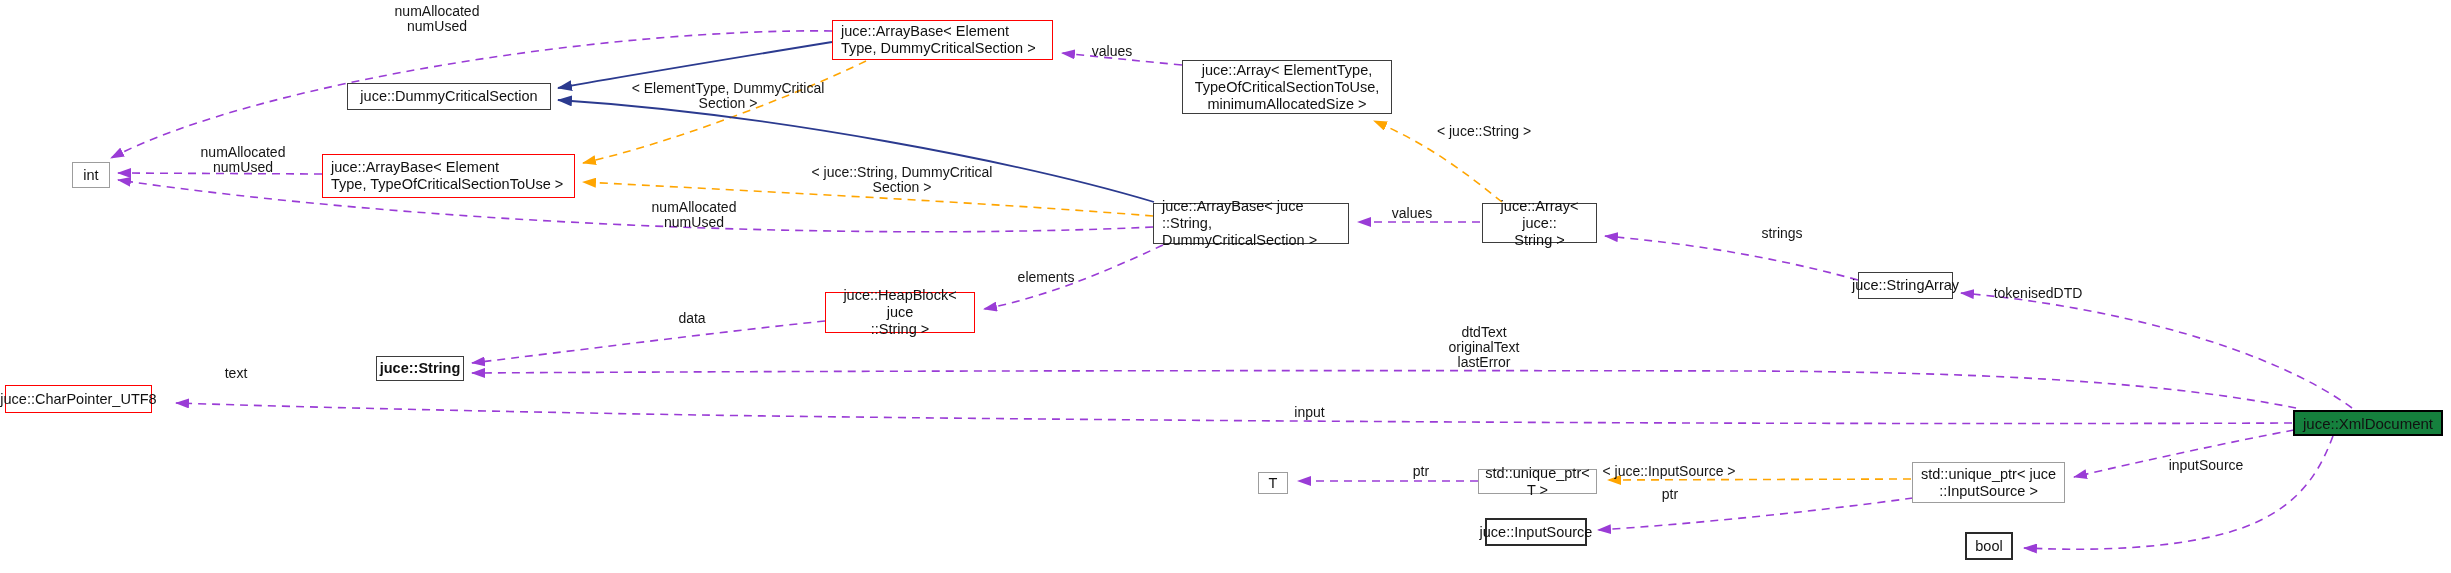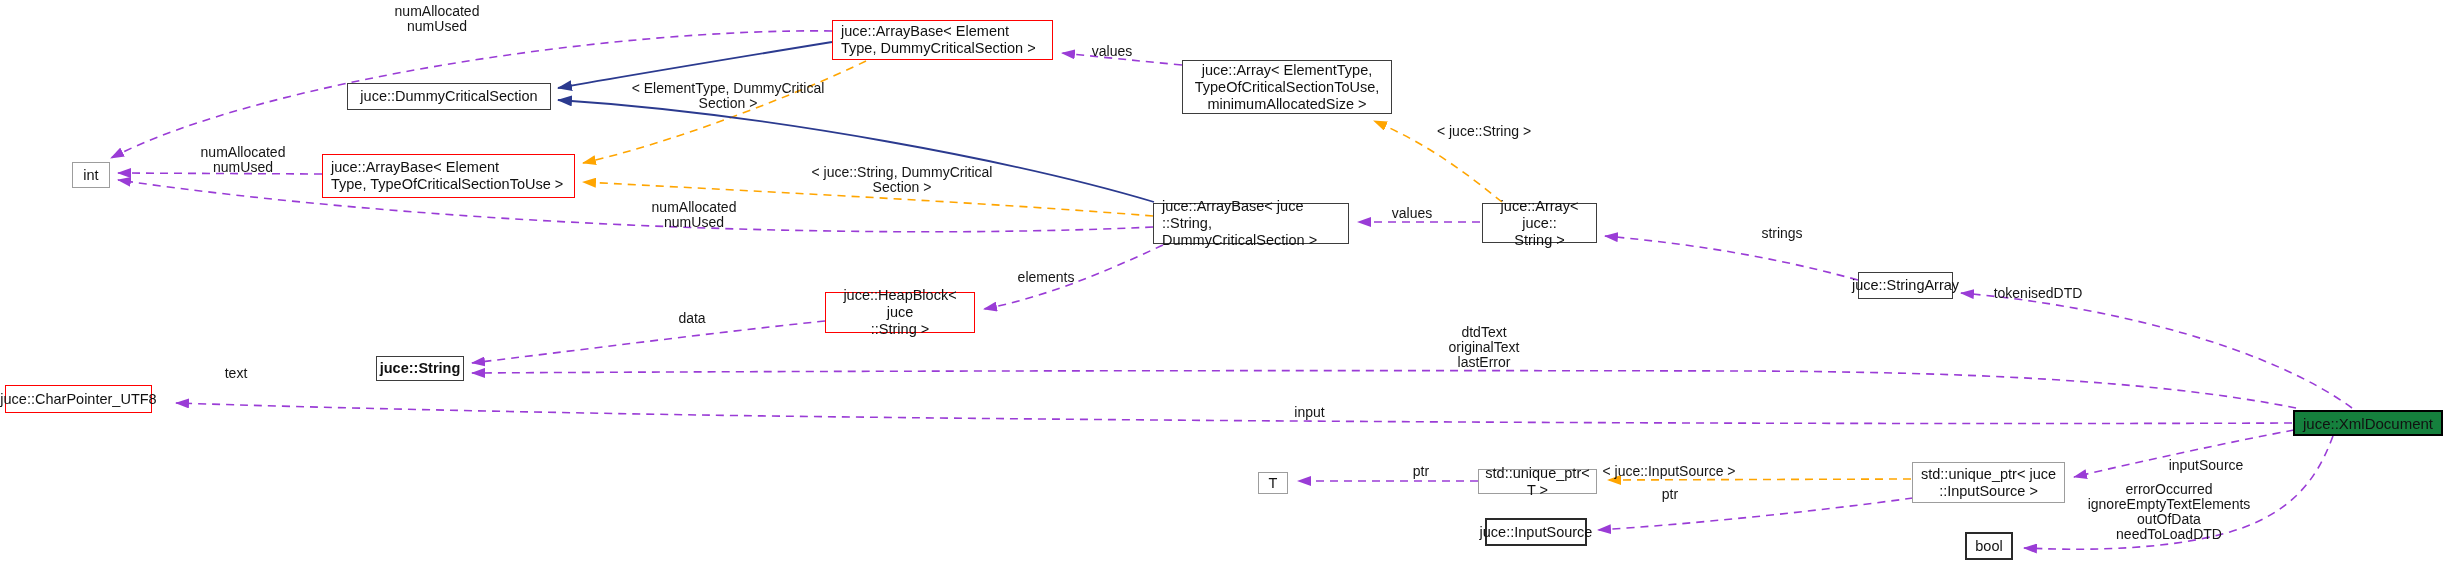--- a/index.html
+++ b/index.html
@@ -141,18 +141,14 @@
   <div class="edge-label" style="left:692px;top:311px;">data</div>
   <div class="edge-label" style="left:1484px;top:325px;">dtdText
 originalText
 lastError</div>
   <div class="edge-label" style="left:236px;top:366px;">text</div>
   <div class="edge-label" style="left:1289px;top:405px;padding-left:41px;">input</div>
   <div class="edge-label" style="left:2186px;top:458px;margin-left:20px;">inputSource</div>
   <div class="edge-label" style="left:1421px;top:464px;">ptr</div>
   <div class="edge-label" style="left:1669px;top:464px;">&lt; juce::InputSource &gt;</div>
   <div class="edge-label" style="left:1670px;top:487px;">ptr</div>
-  <div class="edge-label" style="left:2169px;top:482px;">errorOccurred
-ignoreEmptyTextElements
-outOfData
-needToLoadDTD</div>
 
 </div>
 
 </body></html>

